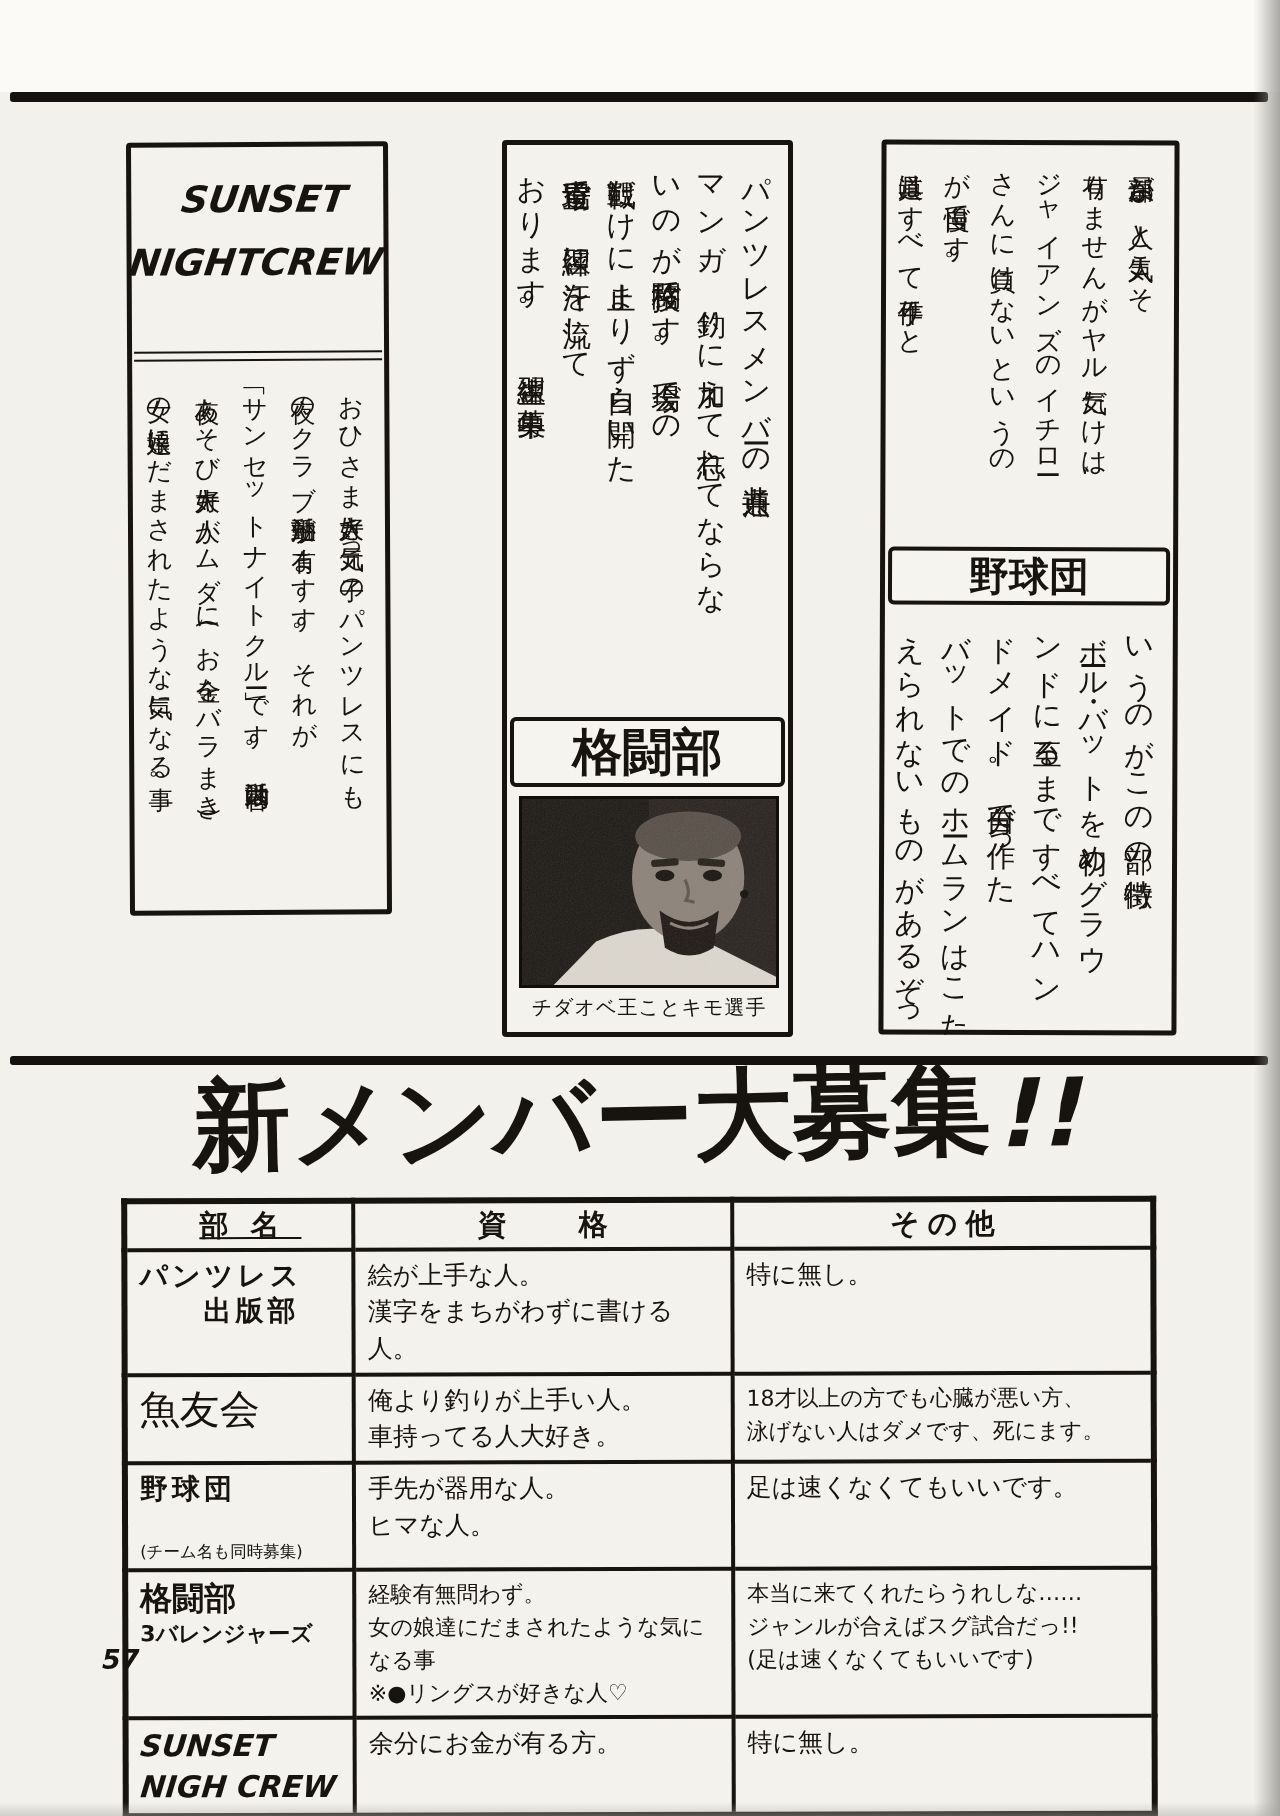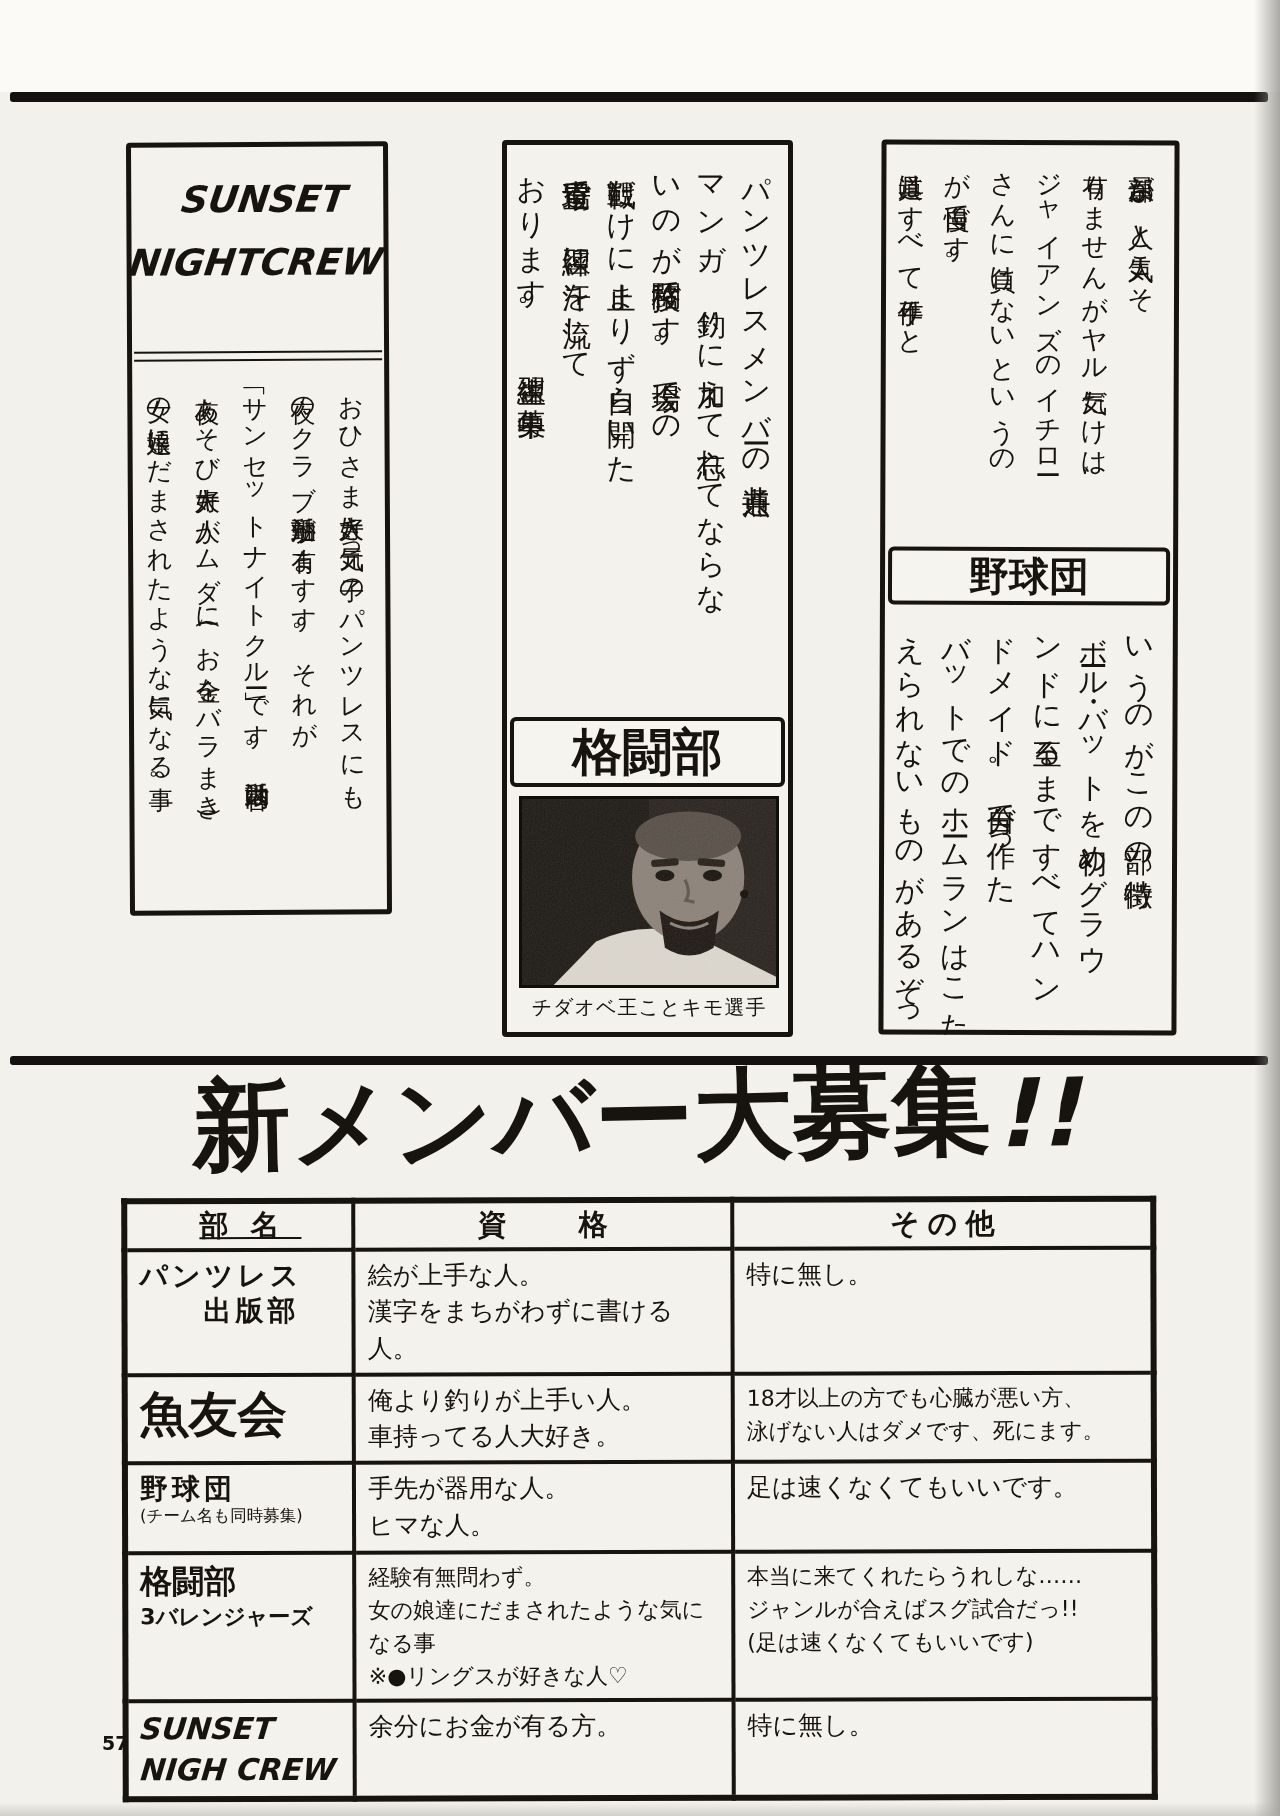--- a/index.html
+++ b/index.html
@@ -79,29 +79,29 @@
   table.recruit th { height:34px; font-size:29px; font-weight:600; text-align:center; vertical-align:middle; padding:2px; }
   th.h-name  { letter-spacing:22px; text-indent:22px;text-decoration:underline; }
   th.h-qual  { letter-spacing:72px; text-indent:72px; }
   th.h-other { letter-spacing:8px;  text-indent:8px; }
   .col-name  { width:227px; }
   .col-qual  { width:375px; }
   .col-other { width:417px; }
   .r1 { height:88px; } .r2 { height:88px; } .r3 { height:90px; } .r4 { height:78px; } .r5 { height:86px; }
   .cell-line { line-height:1.45; font-size:25px; }
   .cell-line.small { font-size:22px; line-height:1.5; }
-  .name-big    { font-size:49px; font-weight:700; line-height:1.3; }
+  .name-big    { font-size:40px; font-weight:400; line-height:1.3; }
   .name-med    { font-size:28px; font-weight:600; line-height:1.25; letter-spacing:4px; }
   .name-std    { font-size:32px; font-weight:600; line-height:1.3; }
   .name-sub    { font-size:22px; font-weight:600; line-height:1.3; }
-  .name-note   { font-size:16.5px; line-height:1.2; }
+  .name-note   { font-size:16.5px; line-height:1.2;margin-top:36px; }
   .name-latin  { font-style:italic; font-weight:700; font-size:30px; line-height:1.35; transform:skewX(-6deg); }
   .indent-1 { padding-left:64px; }
 
-  .page-number { position:absolute; left:102px; top:1732px; font-size:19px; font-weight:700; }
+  .page-number { position:absolute; left:102px; top:1644px; font-size:27px; font-weight:700; font-style:italic; }
 </style>
 </head>
 <body>
 
 <div class="sheet">
   <div class="top-margin"></div>
 
   <div class="rule rule-top"></div>
   <div class="rule rule-mid"></div>
 

